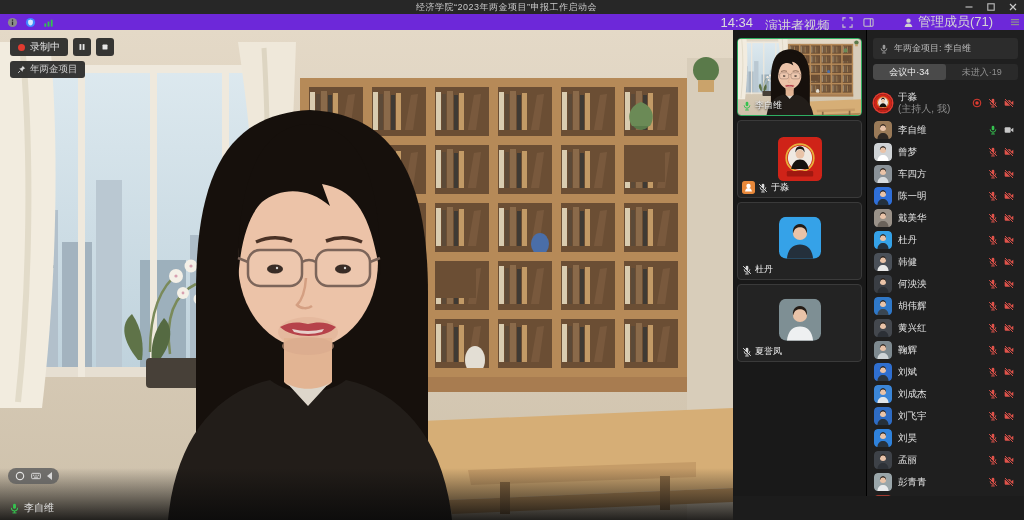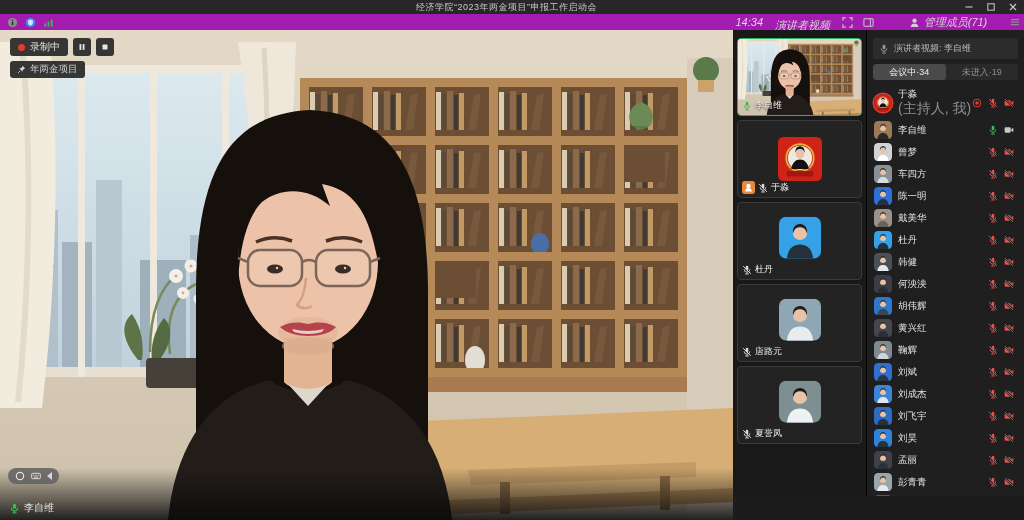--- a/index.html
+++ b/index.html
@@ -12,21 +12,21 @@
   .app{position:relative;width:1024px;height:520px;background:#1c1c1c;overflow:hidden;}
 
   
   .row1{height:14px;background:#272727;display:flex;align-items:center;position:relative;}
   .tb-title{position:absolute;left:0;right:11px;text-align:center;font-size:9px;color:#c9c9c9;letter-spacing:.5px;}
   .winctrls{margin-left:auto;display:flex;height:100%;z-index:2;}
   .winbtn{width:22px;height:100%;display:flex;align-items:center;justify-content:center;}
   .winbtn svg{width:8px;height:8px;}
 
   
-  .row2{height:16px;background:#a21caf;display:flex;align-items:center;font-size:11px;color:#d5d5d5;font-style:italic;}
+  .row2{height:16px;background:#6d28d9;display:flex;align-items:center;font-size:13px;color:#d5d5d5;}
   .row2 .lefticons{display:flex;align-items:center;gap:7px;padding-left:7px;}
   .ic12{width:11px;height:11px;display:inline-flex;}
   .ic12 svg{width:100%;height:100%;}
   .row2 .spacer{flex:1;}
   .time{margin-right:12px;color:#dcdcdc;}
   .layout-btn{display:flex;align-items:center;gap:4px;margin-right:12px;flex-direction:column;}
   .caret{width:0;height:0;border-left:3.5px solid transparent;border-right:3.5px solid transparent;border-top:4px solid #c8c8c8;}
   .fs-btn,.split-btn{margin-right:10px;display:inline-flex;}
   .panel-header{width:140px;display:flex;align-items:center;justify-content:center;gap:4px;position:relative;padding-right:12px;}
   .more-btn{position:absolute;right:4px;display:inline-flex;width:10px;height:10px;}
@@ -84,21 +84,21 @@
   .plist{flex:1;overflow:hidden;padding:2px 5px 0 5px;display:flex;flex-direction:column;}
   .prow{height:22px;flex:0 0 22px;display:flex;align-items:center;gap:6px;padding:0 2px;}
   .prow.has-sub{height:32px;flex:0 0 32px;}
   .pavatar{width:18px;height:18px;border-radius:4px;overflow:hidden;flex:0 0 18px;position:relative;}
   .pavatar svg{width:100%;height:100%;display:block;}
   .prow .av-logo{display:none;}
   .prow.logo .av-logo{display:block;}
   .prow.ring .pavatar{border-radius:50%;box-shadow:0 0 0 1.5px var(--record);}
   .ptxt{display:flex;flex-direction:column;line-height:1.15;min-width:0;}
   .pname{font-size:9.5px;color:#e2e2e2;white-space:nowrap;}
-  .psub{font-size:14px;color:#8d8d8d;white-space:nowrap;}
+  .psub{font-size:10px;color:#8d8d8d;white-space:nowrap;}
   .picons{margin-left:auto;display:flex;align-items:center;gap:6px;padding-right:3px;}
   .picons .ic{width:10px;height:10px;display:none;align-items:center;justify-content:center;}
   .picons .ic svg{width:100%;height:100%;}
   .prow.recording .record-ic{display:inline-flex;color:var(--record);}
   .prow.mic-on .mic-on-ic{display:inline-flex;color:var(--mic-on);}
   .prow.mic-muted .mic-off-ic{display:inline-flex;color:var(--mic-off);}
   .prow.cam-on .cam-on-ic{display:inline-flex;color:var(--cam-on);}
   .prow.cam-off .cam-off-ic{display:inline-flex;color:var(--mic-off);}
 
   .hidden-defs{position:absolute;width:0;height:0;overflow:hidden;}
@@ -462,42 +462,20 @@
                 <line x1="3.8" y1="10.8" x2="8.2" y2="10.8" stroke="currentColor" stroke-width="1.1"></line>
                 <line x1="1.4" y1="1.4" x2="10.6" y2="10.6" stroke="currentColor" stroke-width="1.2"></line>
               </svg>
       </span>
       <span class="t-name">杜丹</span>
     </div>
   </div>
         <div class="thumb type-photo mic-muted">
 
     <svg class="photo-avatar" viewBox="0 0 40 40">
-      <rect width="40" height="40" rx="7" fill="#8fa6b4"></rect>
-      <circle cx="20" cy="15.5" r="6.8" fill="#e9c3a8"></circle>
-      <path d="M20 7 C14.5 7 12.5 12.5 13.5 16 C14.5 11.5 17 10.2 20 10.2 C23 10.2 25.5 11.5 26.5 16 C27.5 12.5 25.5 7 20 7 Z" fill="#241c16"></path>
-      <path d="M7.5 40 C8.5 30.5 13.5 26.5 20 26.5 C26.5 26.5 31.5 30.5 32.5 40 Z" fill="#e8ecef"></path>
-    </svg>
-    <div class="thumb-label">
-
-      <span class="t-mic t-mic-muted">
-        <svg viewBox="0 0 12 12">
-                <rect x="4.4" y="0.8" width="3.2" height="5.6" rx="1.6" fill="currentColor"></rect>
-                <path d="M2.6 5.2a3.4 3.4 0 0 0 6.8 0" fill="none" stroke="currentColor" stroke-width="1.1"></path>
-                <line x1="6" y1="8.8" x2="6" y2="10.6" stroke="currentColor" stroke-width="1.1"></line>
-                <line x1="3.8" y1="10.8" x2="8.2" y2="10.8" stroke="currentColor" stroke-width="1.1"></line>
-                <line x1="1.4" y1="1.4" x2="10.6" y2="10.6" stroke="currentColor" stroke-width="1.2"></line>
-              </svg>
-      </span>
-      <span class="t-name">唐路元</span>
-    </div>
-  </div>
-        <div class="thumb type-photo mic-muted">
-
-    <svg class="photo-avatar" viewBox="0 0 40 40">
       <rect width="40" height="40" rx="7" fill="#7e8f94"></rect>
       <circle cx="20" cy="15.5" r="6.8" fill="#e9c3a8"></circle>
       <path d="M20 7 C14.5 7 12.5 12.5 13.5 16 C14.5 11.5 17 10.2 20 10.2 C23 10.2 25.5 11.5 26.5 16 C27.5 12.5 25.5 7 20 7 Z" fill="#241c16"></path>
       <path d="M7.5 40 C8.5 30.5 13.5 26.5 20 26.5 C26.5 26.5 31.5 30.5 32.5 40 Z" fill="#eef0f1"></path>
     </svg>
     <div class="thumb-label">
 
       <span class="t-mic t-mic-muted">
         <svg viewBox="0 0 12 12">
                 <rect x="4.4" y="0.8" width="3.2" height="5.6" rx="1.6" fill="currentColor"></rect>
@@ -515,21 +493,21 @@
     <div class="panel">
       <div class="speaking">
         <span class="ic12">
           <svg viewBox="0 0 12 12">
               <rect x="4.4" y="0.8" width="3.2" height="5.6" rx="1.6" fill="currentColor"></rect>
               <path d="M2.6 5.2a3.4 3.4 0 0 0 6.8 0" fill="none" stroke="currentColor" stroke-width="1.1"></path>
               <line x1="6" y1="8.8" x2="6" y2="10.6" stroke="currentColor" stroke-width="1.1"></line>
               <line x1="3.8" y1="10.8" x2="8.2" y2="10.8" stroke="currentColor" stroke-width="1.1"></line>
             </svg>
         </span>
-        <span>演讲者视频: 李自维</span>
+        <span>年两金项目: 李自维</span>
       </div>
       <div class="tabs">
         <span class="tab active">会议中·34</span>
         <span class="tab">未进入·19</span>
       </div>
       <div class="plist">
           <div class="prow mic-muted cam-off logo ring recording has-sub">
     <span class="pavatar">
 
       <svg class="av-logo" viewBox="0 0 40 40">

